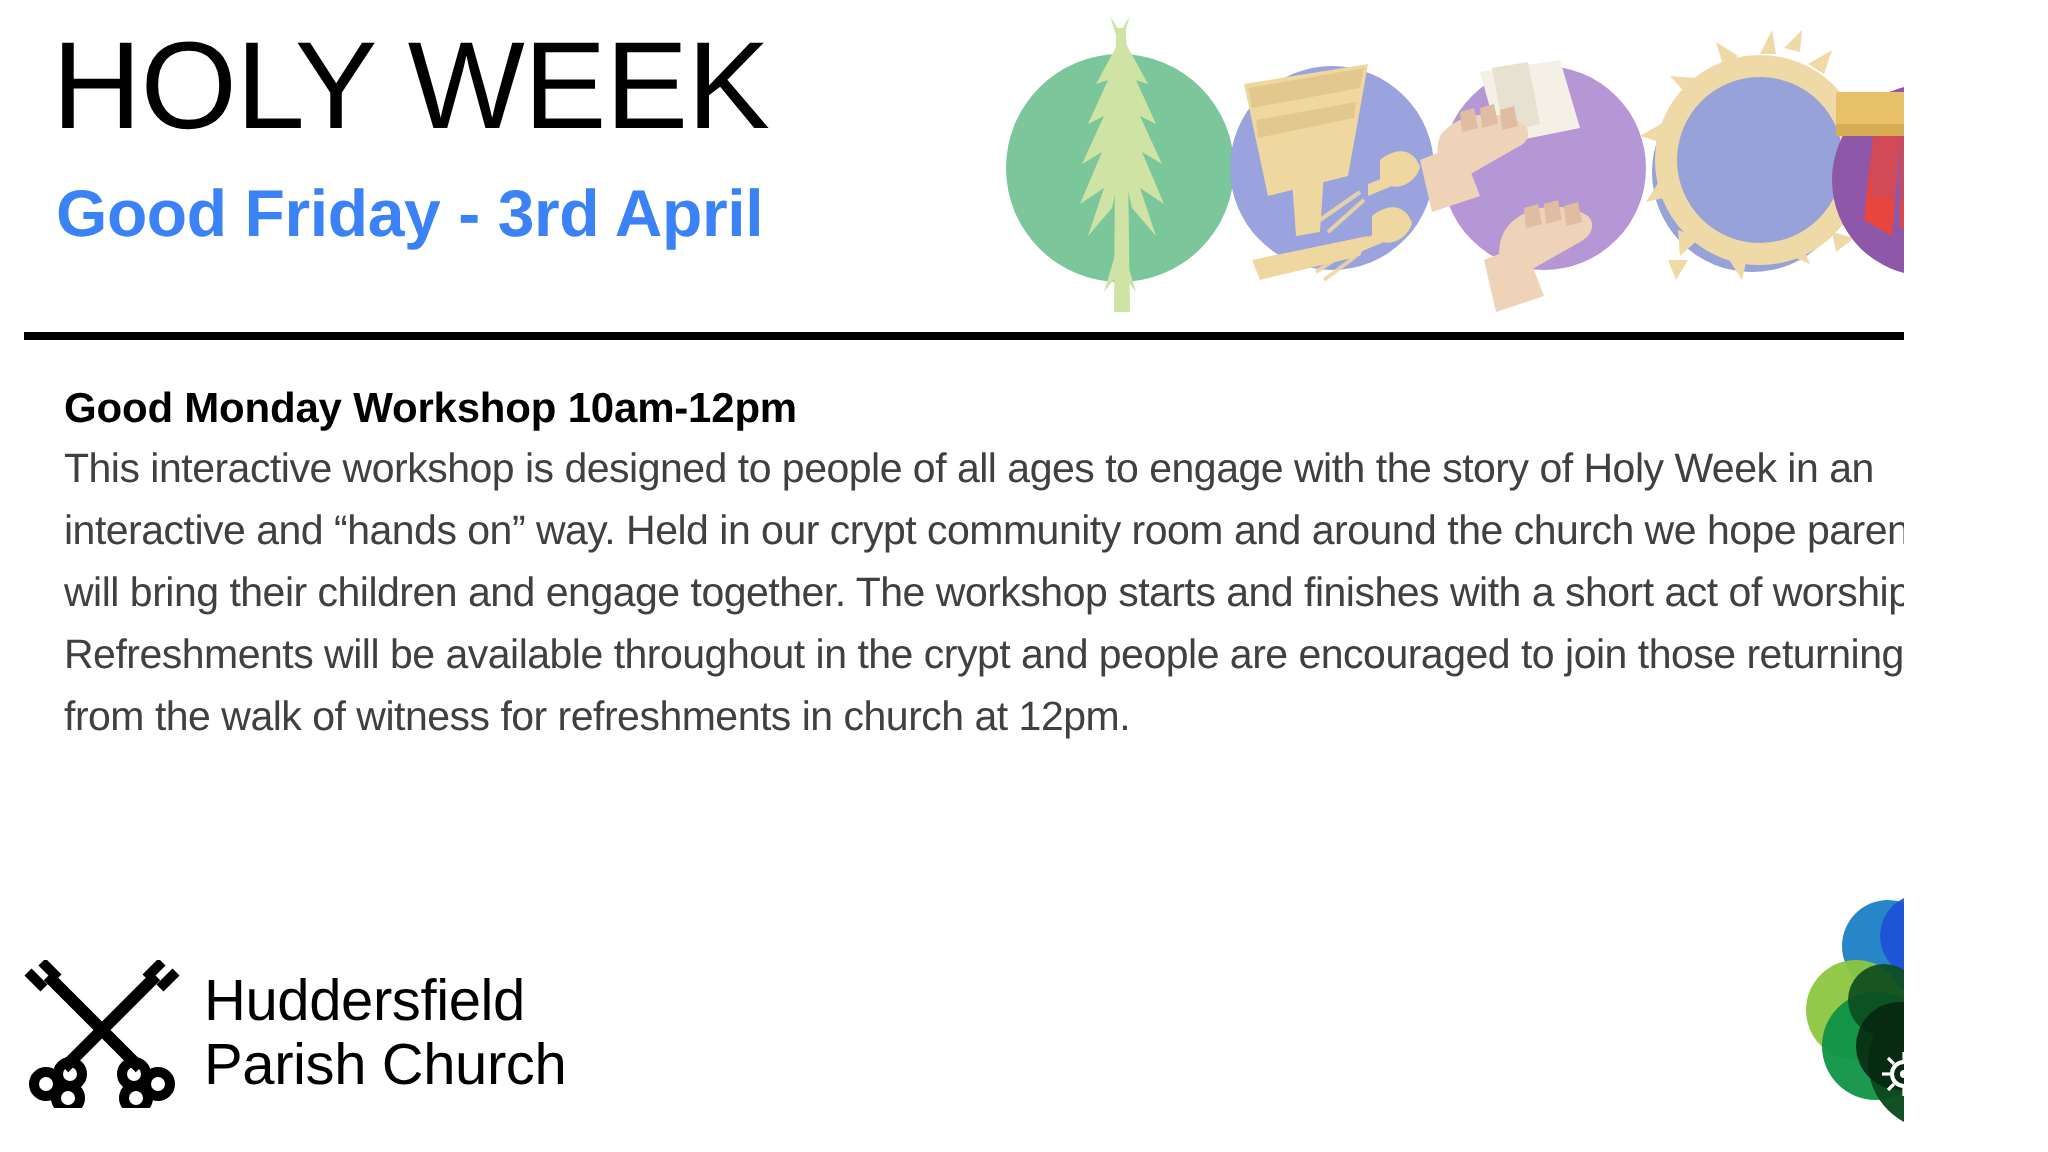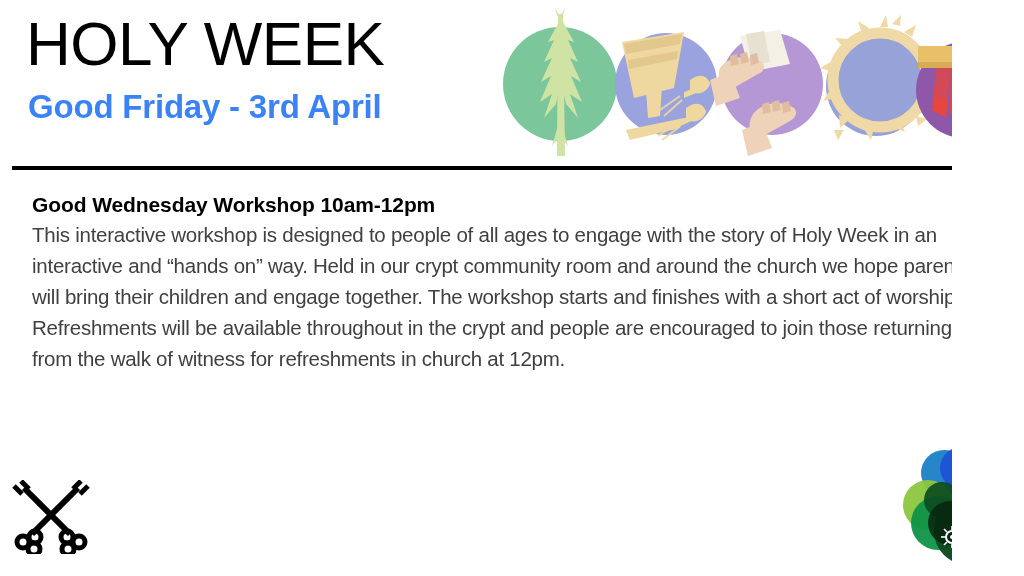--- a/index.html
+++ b/index.html
@@ -260,21 +260,21 @@
           </g>
         </g>
 
       </svg>
     </div>
 
     <div class="divider"></div>
   </div>
 
   <div class="body-block">
-    <p class="body-heading">Good Wednesday Workshop 10am-12pm</p>
+    <p class="body-heading">Good Monday Workshop 10am-12pm</p>
     <p class="body-paragraph">This interactive workshop is designed to people of all ages to engage with the story of Holy Week in an interactive and “hands on” way. Held in our crypt community room and around the church we hope parents will bring their children and engage together. The workshop starts and finishes with a short act of worship. Refreshments will be available throughout in the crypt and people are encouraged to join those returning from the walk of witness for refreshments in church at 12pm.</p>
   </div>
 
   <div class="footer">
 
     <div class="church-logo">
       <span class="keys-mark">
         <svg width="78" height="74" viewBox="0 0 78 74" xmlns="http://www.w3.org/2000/svg">
           <g stroke="#000000" stroke-width="6" stroke-linecap="butt">
             <line x1="12" y1="8" x2="58" y2="54"></line>
@@ -288,20 +288,24 @@
           </g>
           <g fill="none" stroke="#000000" stroke-width="5">
             <circle cx="11" cy="62" r="6"></circle>
             <circle cx="23" cy="57" r="6"></circle>
             <circle cx="22" cy="69" r="6"></circle>
             <circle cx="67" cy="62" r="6"></circle>
             <circle cx="55" cy="57" r="6"></circle>
             <circle cx="56" cy="69" r="6"></circle>
           </g>
         </svg>
+      </span>
+      <span class="church-name">
+        <span class="l1">Huddersfield</span>
+        <span class="l2">Parish Church</span>
       </span>
     </div>
 
 
     <div class="inclusive-logo">
       <svg width="122" height="130" viewBox="0 0 122 130" xmlns="http://www.w3.org/2000/svg">
         <g style="mix-blend-mode:multiply">
           <circle cx="46" cy="30" r="23" fill="#1b7fc4" opacity="0.95"></circle>
           <circle cx="63" cy="25" r="21" fill="#1e4fd8" opacity="0.9"></circle>
           <circle cx="78" cy="28" r="19" fill="#29a8dd" opacity="0.9"></circle>

